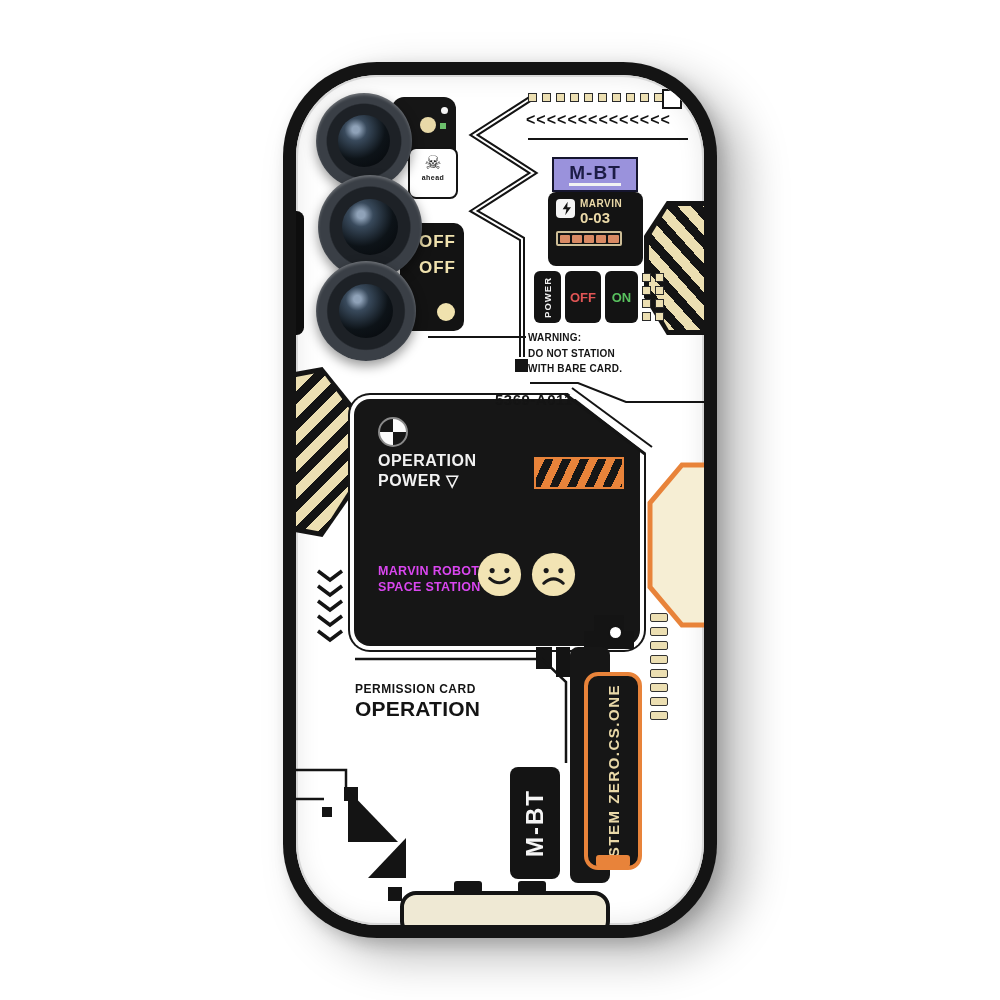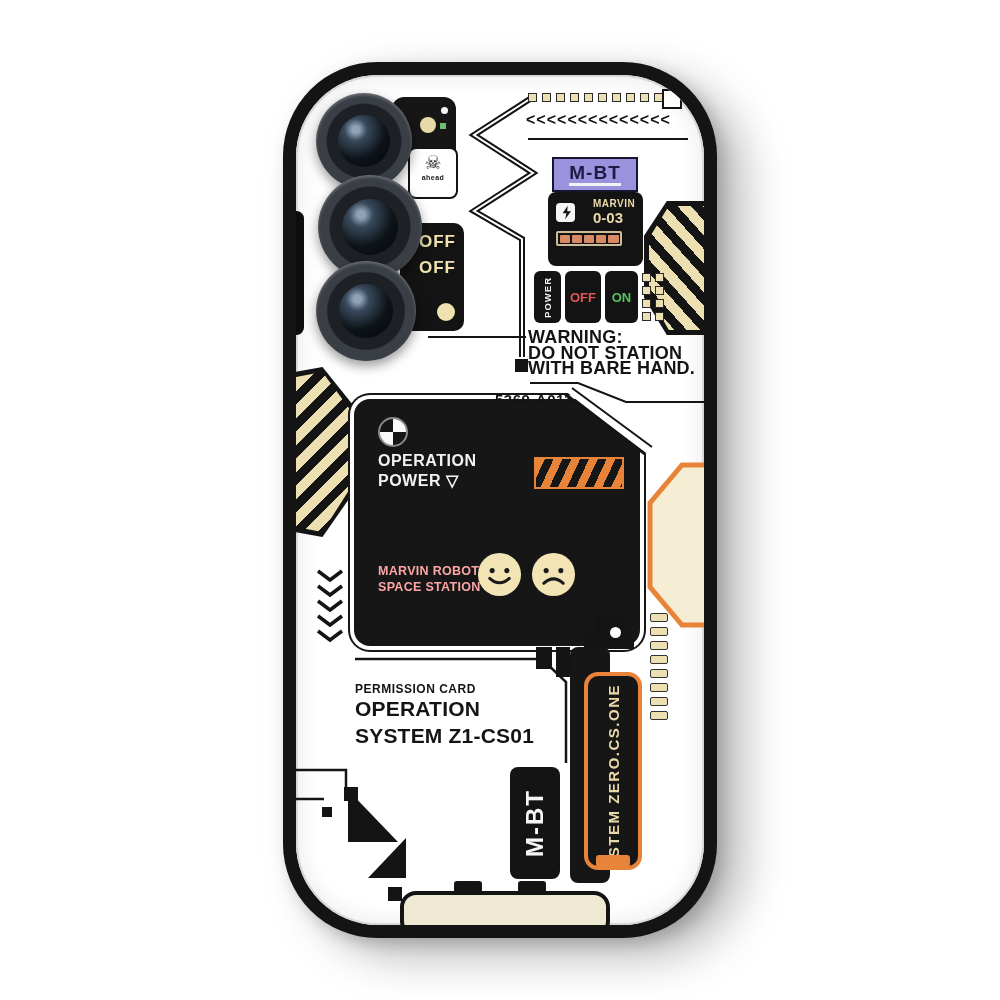--- a/index.html
+++ b/index.html
@@ -41,21 +41,21 @@
   .sq-row{left:232px;top:18px;display:flex;gap:5px;}
   .sq-row i{display:block;width:9px;height:9px;background:#ecdfb2;border:1.5px solid #2a2a2a;box-sizing:border-box;}
   .sq-end{left:366px;top:14px;width:20px;height:20px;background:#ffffff;border:2.5px solid #141414;box-sizing:border-box;}
   .chevrons-row{left:230px;top:36px;font-size:16px;font-weight:900;letter-spacing:1px;color:#141414;
       transform:scaleY(1.05);white-space:nowrap;}
   .mbt-box{left:256px;top:82px;width:86px;height:35px;background:#9a92dc;border:2px solid #15152e;
       box-sizing:border-box;display:flex;align-items:center;justify-content:center;}
   .mbt-box span{font-size:19px;font-weight:800;color:#1c1c46;letter-spacing:1px;border-bottom:3px solid #f2f2f2;line-height:1.1;}
   .marvin-panel{left:252px;top:117px;width:95px;height:74px;background:#131313;border-radius:8px;
       box-sizing:border-box;padding:7px 6px 6px 8px;}
-  .marvin-row{display:flex;align-items:center;gap:18px;}
+  .marvin-row{display:flex;gap:5px;}
   .bolt-badge{width:19px;height:19px;background:#f5f5f5;border-radius:4px;display:flex;align-items:center;justify-content:center;flex:none;}
   .marvin-texts{line-height:1.05;}
   .marvin-name{display:block;font-size:10px;font-weight:800;color:#ead9a8;letter-spacing:.5px;}
   .marvin-code{display:block;font-size:15px;font-weight:800;color:#ead9a8;}
   .battery{margin-top:6px;width:66px;height:15px;border:2px solid #cdbd96;border-radius:2px;
       box-sizing:border-box;display:flex;gap:2px;padding:1.5px;}
   .battery i{flex:1;background:#d98a64;border-radius:1px;}
   .power-box{left:238px;top:196px;width:27px;height:52px;background:#131313;border-radius:6px;
       display:flex;align-items:center;justify-content:center;}
   .vert{writing-mode:vertical-rl;transform:rotate(180deg);}
@@ -71,34 +71,34 @@
   .hazard{background:#141414;}
   .hazard .stripes{position:absolute;inset:5px;background:repeating-linear-gradient(48deg,#141414 0 9px,#ecdfb2 9px 19px);}
   .hazard-tr{left:348px;top:126px;width:76px;height:134px;
       clip-path:polygon(30% 0,100% 0,100% 100%,30% 100%,0 72%,0 26%);}
   .hazard-tr .stripes{clip-path:polygon(30% 0,100% 0,100% 100%,30% 100%,0 72%,0 26%);}
   .hazard-l{left:-12px;top:292px;width:74px;height:170px;
       clip-path:polygon(0 4%,52% 0,100% 26%,100% 70%,52% 100%,0 96%);}
   .hazard-l .stripes{background:repeating-linear-gradient(135deg,#141414 0 9px,#ecdfb2 9px 19px);
       clip-path:polygon(0 4%,52% 0,100% 26%,100% 70%,52% 100%,0 96%);}
   
-  .warning{left:232px;top:255px;font-size:18px;font-weight:800;line-height:15.5px;letter-spacing:.2px;}
+  .warning{left:232px;top:255px;font-size:10px;font-weight:800;line-height:15.5px;letter-spacing:.2px;}
   .serial{left:199px;top:316px;font-size:15px;font-weight:800;letter-spacing:.5px;}
   .panel{left:58px;top:324px;width:286px;height:247px;background:#161616;border-radius:16px;
       box-shadow:0 0 0 4px #ffffff,0 0 0 6px #161616;}
   .panel-cut{position:absolute;top:-8px;right:-8px;width:90px;height:64px;background:#ffffff;
       clip-path:polygon(8% 0,100% 0,100% 100%);}
   .roundel{position:absolute;left:24px;top:18px;width:26px;height:26px;border-radius:50%;border:2px solid #8a8a8a;
       background:conic-gradient(#fafafa 0 25%,#161616 25% 50%,#fafafa 50% 75%,#161616 75%);}
   .os-text{position:absolute;left:24px;top:52px;font-size:16px;font-weight:800;color:#f2f2f2;line-height:20px;letter-spacing:.5px;}
   .stripes-sm{position:absolute;left:180px;top:58px;width:90px;height:32px;border:2.5px solid #e8833a;box-sizing:border-box;
       background:repeating-linear-gradient(115deg,#e8833a 0 8px,#161616 8px 16px);}
   .model{position:absolute;left:24px;top:98px;font-family:"DejaVu Sans Mono",monospace;font-size:40px;font-weight:800;
       letter-spacing:3px;color:#f7dcab;-webkit-text-stroke:1.6px #e8833a;text-shadow:0 0 1px #e8833a;white-space:nowrap;}
-  .caption{position:absolute;left:24px;top:164px;font-size:12.5px;font-weight:800;color:#fca5a5;line-height:16px;letter-spacing:.3px;}
+  .caption{position:absolute;left:24px;top:164px;font-size:12.5px;font-weight:800;color:#d946ef;line-height:16px;letter-spacing:.3px;}
   .faces{position:absolute;left:122px;top:152px;display:flex;gap:7px;}
   .face{width:47px;height:47px;display:block;}
   
   .permission{left:59px;top:591px;font-size:12px;font-weight:800;letter-spacing:.5px;margin-top:16px;}
   .os-bottom{left:59px;top:620px;font-size:21px;font-weight:800;line-height:27px;letter-spacing:.2px;}
   .tri1{left:52px;top:715px;width:50px;height:52px;background:#141414;clip-path:polygon(0 0,100% 100%,0 100%);}
   .tri2{left:72px;top:763px;width:38px;height:40px;background:#141414;clip-path:polygon(0 100%,100% 0,100% 100%);}
   .sq-b1{left:48px;top:712px;width:14px;height:14px;background:#141414;}
   .sq-b2{left:26px;top:732px;width:10px;height:10px;background:#141414;}
   .mbt-vert{left:214px;top:692px;width:50px;height:112px;background:#141414;border-radius:8px;
@@ -250,21 +250,21 @@
       <div class="abs z2 hazard hazard-tr">
         <div class="stripes"></div>
       </div>
       <div class="abs z2 hazard hazard-l">
         <div class="stripes"></div>
       </div>
 
       <div class="abs z4 warning">
         <div>WARNING:</div>
         <div>DO NOT STATION</div>
-        <div>WITH BARE HAND.</div>
+        <div>WITH BARE CARD.</div>
       </div>
       <div class="abs z4 serial">5369-A011</div>
 
       <div class="abs z2 panel">
         <div class="panel-cut"></div>
         <div class="roundel"></div>
         <div class="os-text">
           <div>OPERATION</div>
           <div>POWER ▽</div>
         </div>
@@ -285,21 +285,20 @@
             <circle cx="16.5" cy="20" r="2.6" fill="#1a1a1a"></circle>
               <circle cx="31.5" cy="20" r="2.6" fill="#1a1a1a"></circle>
             <path d="M14 33 Q24 24 34 33" stroke="#1a1a1a" stroke-width="3" fill="none" stroke-linecap="round"></path>
           </svg>
         </div>
       </div>
 
       <div class="abs z4 permission">PERMISSION CARD</div>
       <div class="abs z4 os-bottom">
         <div>OPERATION</div>
-        <div>SYSTEM Z1-CS01</div>
       </div>
 
       <div class="abs z4 sq-b1"></div>
       <div class="abs z4 sq-b2"></div>
       <div class="abs z4 tri1"></div>
       <div class="abs z4 tri2"></div>
 
       <div class="abs z4 mbt-vert">
         <span class="vert">M-BT</span>
       </div>

